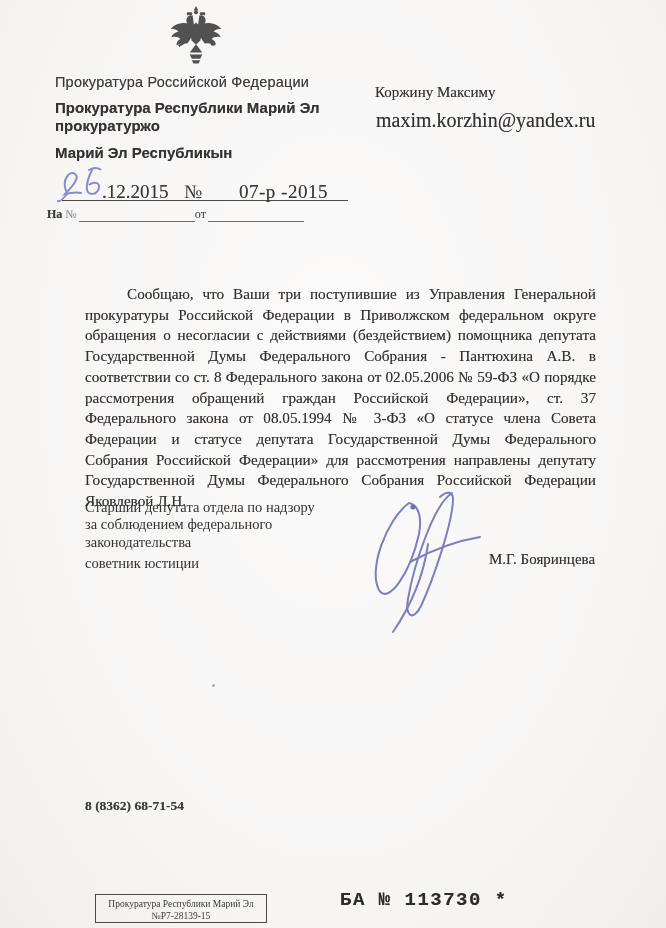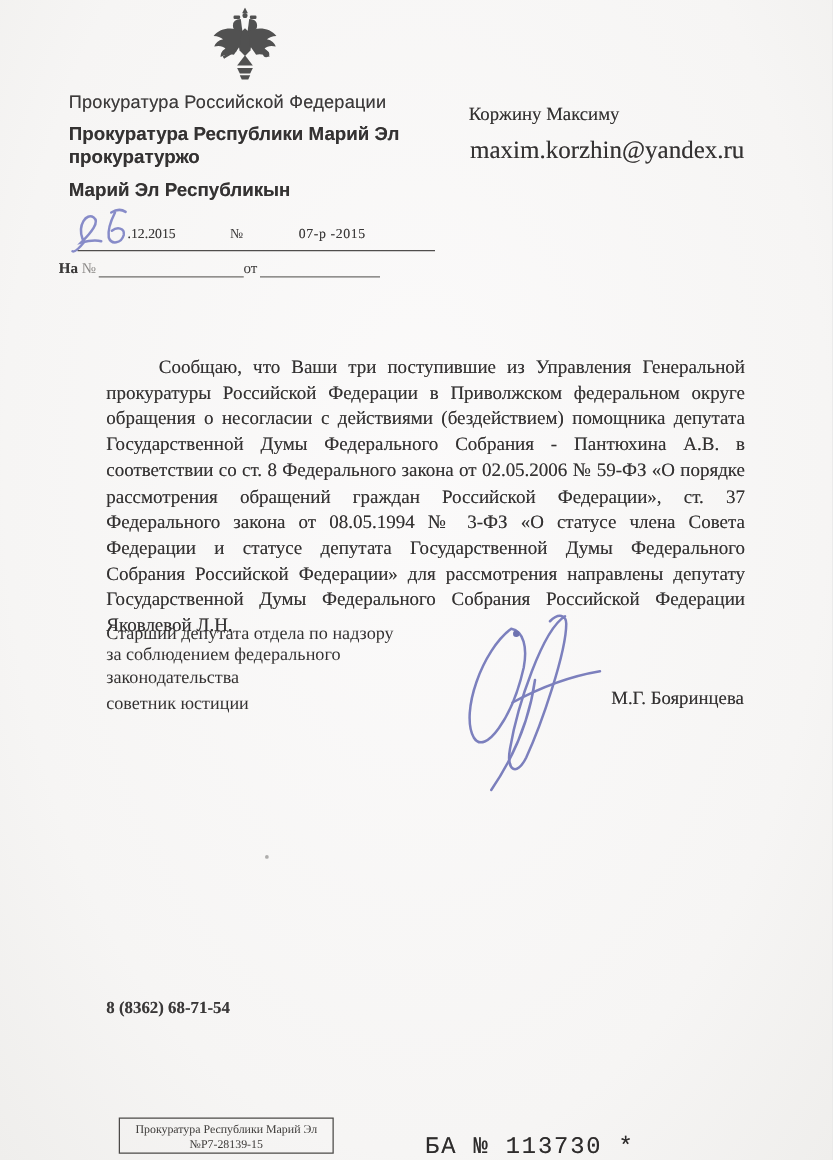--- a/index.html
+++ b/index.html
@@ -18,21 +18,21 @@
   
   .lh-block{left:55px;top:74px;width:300px;}
   .lh-fed{font-size:14.5px;letter-spacing:0.2px;color:#3c3a3a;}
   .lh-rep{font-size:15px;font-weight:bold;margin-top:9px;color:#343232;}
   .lh-mari1{font-size:15px;font-weight:bold;margin-top:10px;color:#343232;}
   .lh-mari2{font-size:15px;font-weight:bold;margin-top:1px;color:#343232;}
   .lh-addr{font-size:9.5px;margin-top:5px;color:#5a5856;font-family:"Liberation Sans", sans-serif;}
 
   
   .date-row{left:62px;top:179px;width:286px;height:21px;border-bottom:1.6px solid #4f4d4c;}
-  .date-row span{position:absolute;font-size:11px;color:#3b3939;}
+  .date-row span{position:absolute;font-size:19px;color:#3b3939;}
   .d-rest{left:40px;top:2px;}
   .d-no{left:122px;top:2px;color:#555;}
   .d-num{left:177px;top:2px;letter-spacing:0.5px;}
 
   
   .ref-row{left:47px;top:207px;width:290px;height:20px;font-size:12px;color:#3b3939;}
   .ref-row .lbl{font-weight:bold;}
   .ref-row .no{color:#8a8886;}
   .blank{display:inline-block;border-bottom:1px solid #6f6d6b;height:14px;vertical-align:bottom;}
   .blank.b1{width:116px;margin-left:2px;}
@@ -56,21 +56,21 @@
   .sig-name{left:489px;top:551px;font-size:15px;color:#333131;}
 
   
   .phone{left:85px;top:798px;font-size:13.5px;font-weight:bold;color:#3a3838;text-align:center;}
   .stamp{
     left:95px;top:894px;width:172px;height:29px;
     border:1px solid #4b4947;
     text-align:center;color:#3c3a38;
     font-size:9.5px;line-height:12px;padding-top:3px;box-sizing:border-box;
   }
-  .form-no{left:340px;top:889px;font-size:19px;font-weight:400;letter-spacing:1.5px;color:#2e2c2c;margin-top:17px;}
+  .form-no{left:340px;top:889px;font-size:19px;font-weight:700;letter-spacing:1.5px;color:#2e2c2c;}
 
   .speck{left:212px;top:684px;width:3px;height:3px;border-radius:50%;background:#8f8d8b;opacity:.7;}
 
   .soft{text-shadow:0 0 .5px rgba(60,58,58,.55);}
 </style>
 </head>
 <body>
 
 <div class="page">
 

